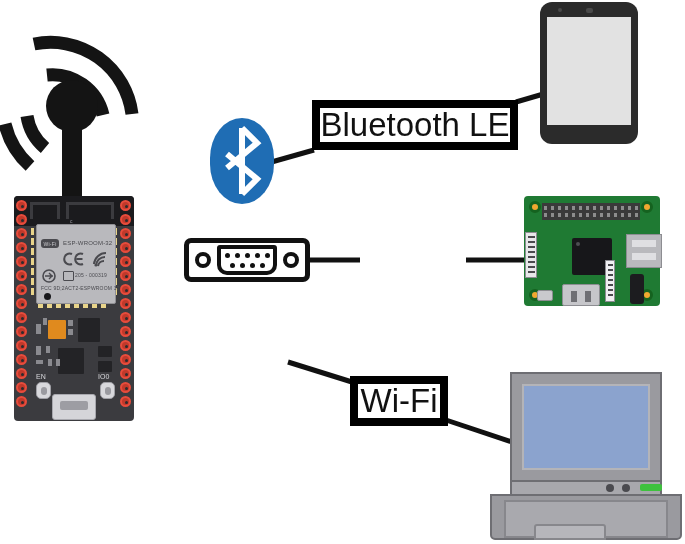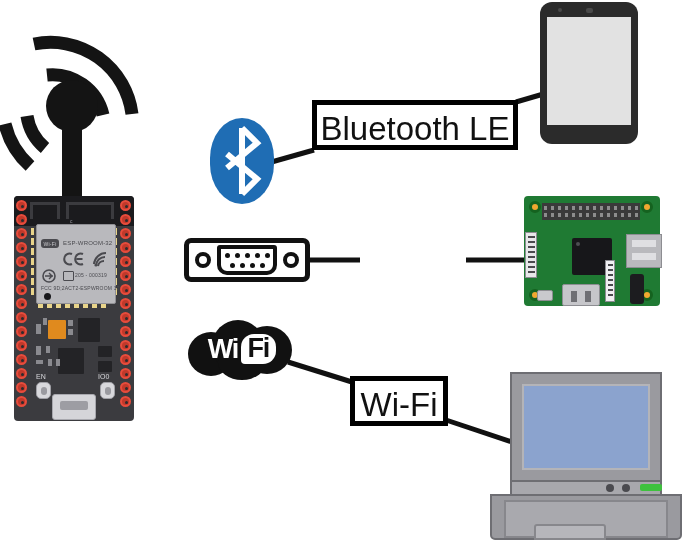--- a/index.html
+++ b/index.html
@@ -2,22 +2,22 @@
 <html><head>
 <meta charset="utf-8">
 <style>
   html,body{margin:0;padding:0;background:#ffffff;}
   body{width:685px;height:544px;position:relative;overflow:hidden;
        font-family:"Liberation Sans",sans-serif;}
   .stage{position:absolute;left:0;top:0;width:685px;height:544px;}
   .node{position:absolute;}
 
   
-  .labelbox{position:absolute;background:#ffffff;border:5px solid #000000;
-            display:flex;align-items:flex-end;justify-content:center;
+  .labelbox{position:absolute;background:#ffffff;border:8px solid #000000;
+            display:flex;align-items:flex-start;justify-content:center;
             color:#111111;z-index:40;box-sizing:border-box;}
   .labelbox span{white-space:nowrap;line-height:1;}
 
   #box-ble{left:312px;top:100px;width:206px;height:50px;}
   #box-ble span{font-size:33px;}
   #box-serial{left:358px;top:235px;width:110px;height:50px;}
   #box-serial span{font-size:33px;}
   #box-wifi{left:350px;top:376px;width:98px;height:50px;}
   #box-wifi span{font-size:33px;}
 
@@ -398,30 +398,20 @@
         <i style="top:33px"></i>
     </div>
     <div class="pi-hdmi">
       <i style="left:8px"></i>
         <i style="left:22px"></i>
     </div>
     <div class="pi-jack"></div>
     <div class="pi-pwr"></div>
   </div>
 
-  <div class="node" id="wifilogo">
-    <div class="wf-blob" style="left:0px;top:14px;width:46px;height:44px;"></div>
-    <div class="wf-blob" style="left:24px;top:2px;width:52px;height:52px;"></div>
-    <div class="wf-blob" style="left:54px;top:8px;width:50px;height:48px;"></div>
-    <div class="wf-blob" style="left:30px;top:26px;width:48px;height:36px;"></div>
-    <div class="wf-text">
-      <span class="wf-wi">Wi</span>
-        <span class="wf-fi-wrap">Fi</span>
-    </div>
-  </div>
 
   <div class="labelbox" id="box-wifi">
     <span>Wi-Fi</span>
   </div>
 
   <div class="node" id="laptop">
     <div class="lt-lid"></div>
     <div class="lt-screen"></div>
     <div class="lt-hinge"></div>
     <div class="lt-dot" style="left:124px;top:112px;"></div>

